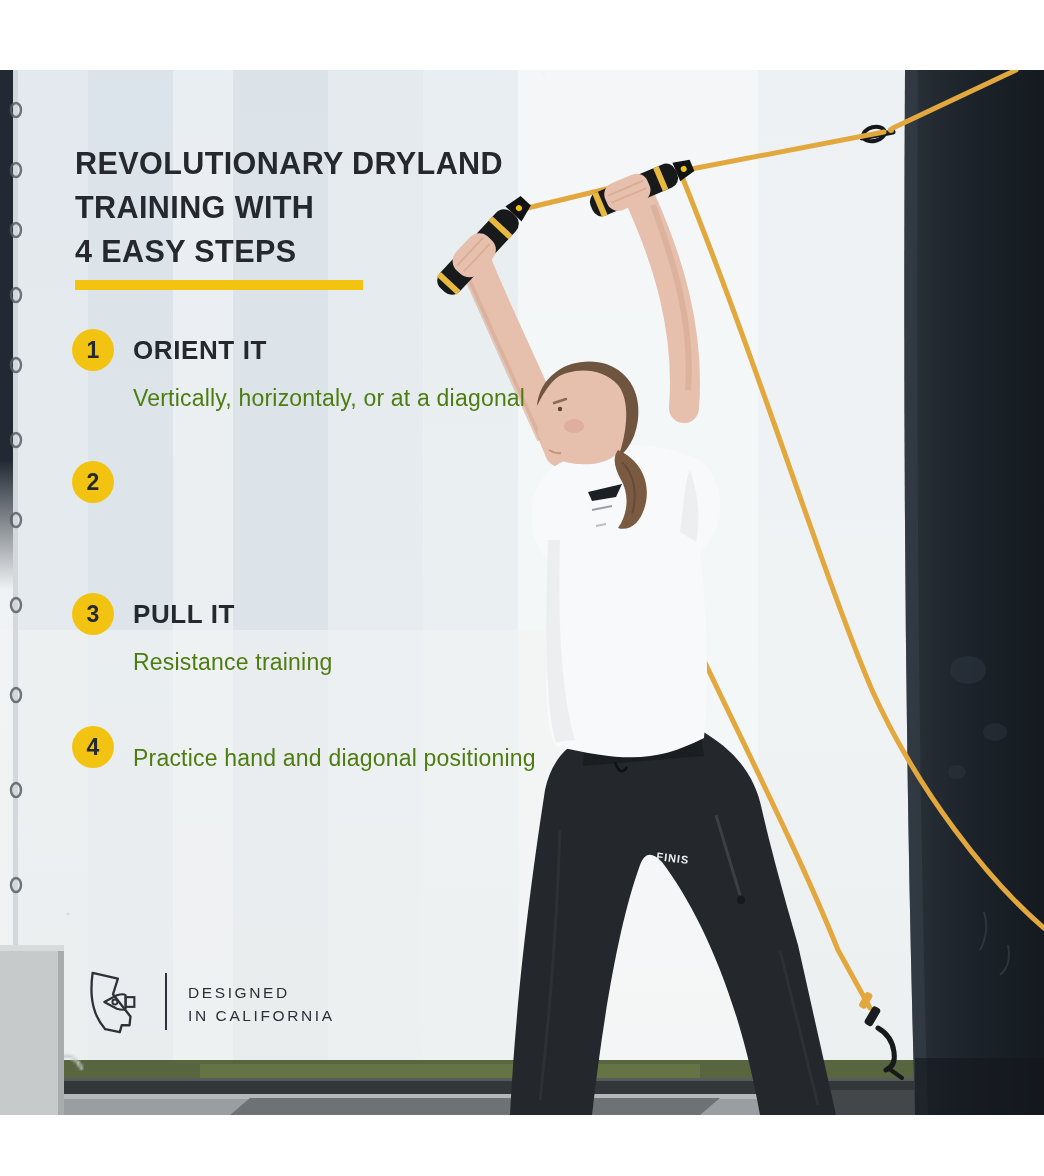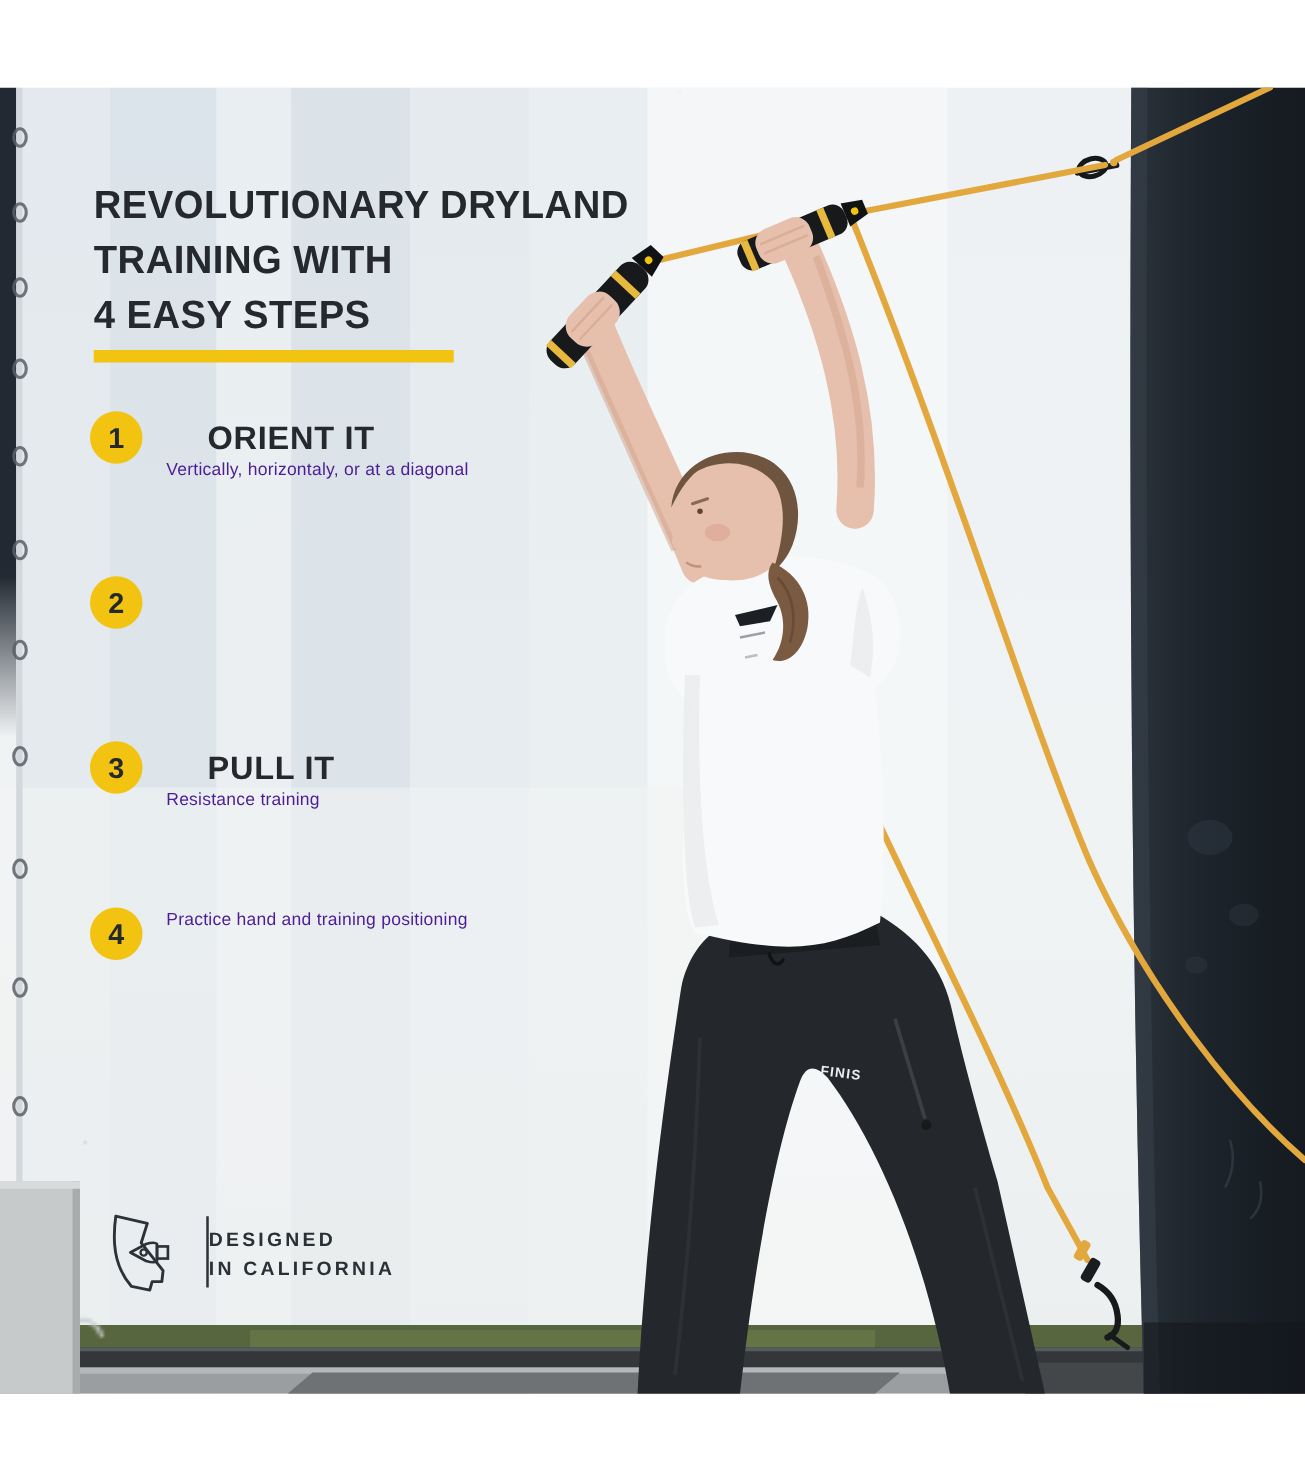--- a/index.html
+++ b/index.html
@@ -7,27 +7,27 @@
           font-family:"Liberation Sans","DejaVu Sans",sans-serif;}
   .photo{position:absolute;left:0;top:70px;width:1044px;height:1045px;}
   .headline{position:absolute;left:75px;top:141px;font-size:31.5px;line-height:44px;
             font-weight:800;letter-spacing:.4px;color:#25292e;transform:scaleX(.97);
             transform-origin:left top;white-space:nowrap;}
   .rule{position:absolute;left:75px;top:280px;width:288px;height:10px;background:#F2C411;}
   .step-row{position:absolute;left:72px;display:flex;gap:19px;align-items:flex-start;}
   .step-circle{width:42px;height:42px;border-radius:50%;background:#F2C411;color:#25292e;
                font-weight:700;font-size:23px;display:flex;align-items:center;justify-content:center;
                flex:0 0 auto;}
-  .step-title{font-size:26px;font-weight:700;letter-spacing:.6px;color:#25292e;padding-top:6px;margin-left:33px;}
-  .step-desc{font-size:14px;color:#4c1d95;margin-top:1px;letter-spacing:.2px;}
+  .step-title{font-size:26px;font-weight:700;letter-spacing:.6px;color:#25292e;padding-top:6px;}
+  .step-desc{font-size:23px;color:#4d7c0f;margin-top:19px;letter-spacing:.2px;}
   .badge{position:absolute;left:84px;top:970px;display:flex;align-items:flex-start;}
   .badge .ca-icon{width:58px;height:64px;flex:0 0 auto;}
   .badge .divider{width:2px;height:57px;background:#2c3238;margin-left:23px;margin-top:3px;}
-  .badge .btxt{margin-top:11px;font-size:15.5px;letter-spacing:2.6px;
-               line-height:23px;color:#2a3036;white-space:nowrap;font-weight:bold;}
+  .badge .btxt{margin-left:21px;margin-top:11px;font-size:15.5px;letter-spacing:2.6px;
+               line-height:23px;color:#2a3036;white-space:nowrap;}
 </style>
 </head>
 <body>
 
 <div class="canvas">
 
   <svg class="photo" viewBox="0 0 1044 1045" aria-hidden="true">
     <defs>
       <pattern id="hatch" width="8" height="8" patternTransform="rotate(45)">
         <line x1="0" y1="0" x2="0" y2="8" stroke="#dde3e8" stroke-width="2" opacity="0.55"></line>
@@ -233,21 +233,21 @@
   <div class="step-row" style="top:593px">
     <div class="step-circle">3</div>
     <div>
       <div class="step-title">PULL IT</div>
       <div class="step-desc">Resistance training</div>
     </div>
   </div>
   <div class="step-row" style="top:726px">
     <div class="step-circle">4</div>
     <div>
-      <div class="step-desc">Practice hand and training positioning</div>
+      <div class="step-desc">Practice hand and diagonal positioning</div>
     </div>
   </div>
 
   <div class="badge">
     <svg class="ca-icon" viewBox="0 0 58 66" aria-hidden="true">
       <path d="M8 3 L34 9 L29 25 L47 48 L46 57 L38 57 L36 64 L21 61 C13 52 8 40 7 26 C6.5 18 7 10 8 3 Z" fill="none" stroke="#2c3238" stroke-width="2.4" stroke-linejoin="round"></path>
       <g>
         <path d="M20 33 L33 26 Q40 24 42 26 L42 40 Q40 42 33 40 Z" fill="none" stroke="#2c3238" stroke-width="2.2" stroke-linejoin="round"></path>
         <circle cx="31" cy="33" r="2.6" fill="none" stroke="#2c3238" stroke-width="2"></circle>
         <rect x="42" y="28" width="9" height="10" fill="none" stroke="#2c3238" stroke-width="2.2"></rect>

